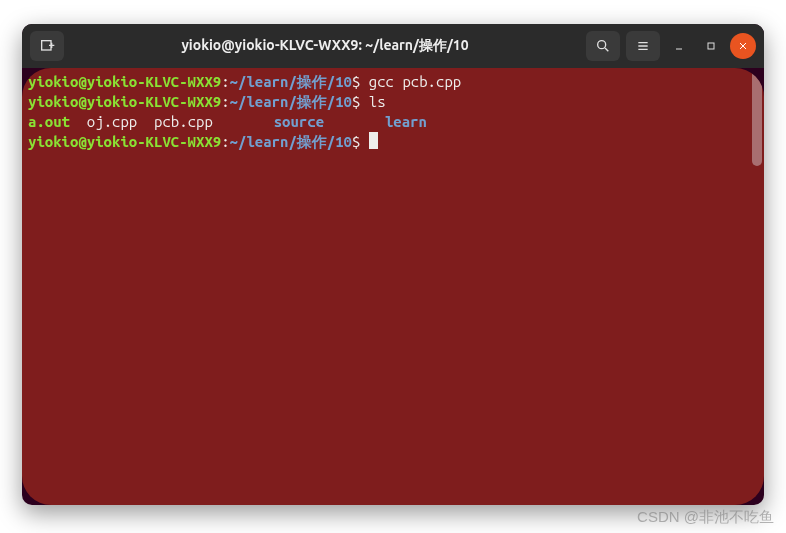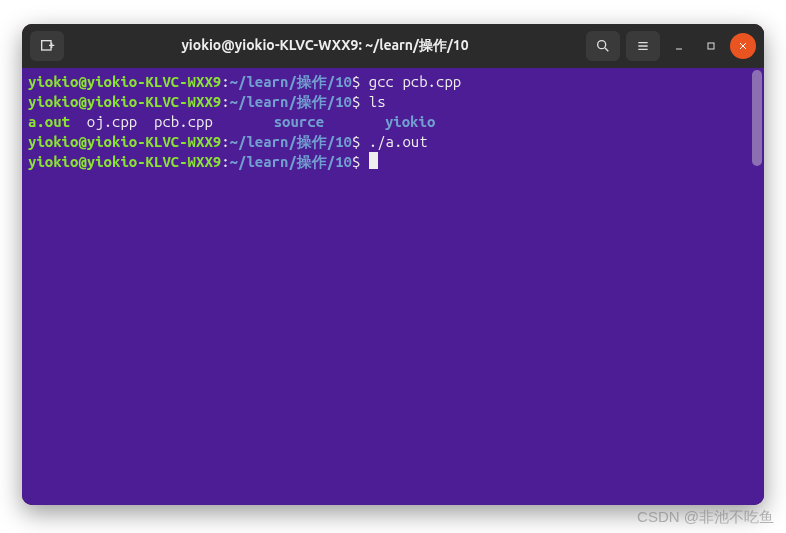--- a/index.html
+++ b/index.html
@@ -63,27 +63,28 @@
       align-items: center;
       justify-content: center;
       color: #eeeeee;
       cursor: pointer;
     }
     .win-btn.plain { background: transparent; }
     .win-btn.close { background: #e95420; }
     .win-btn svg { width: 12px; height: 12px; }
     .terminal-body {
       flex: 1;
-      background: #4c1d95;
+      background: #7f1d1d;
       padding: 4px 6px;
       font-size: 15px;
       line-height: 20px;
       color: #eeeeec;
       position: relative;
       overflow: hidden;
+      border-radius: 29px;
     }
     .line { white-space: pre; }
     .user { color: #8ae234; font-weight: bold; }
     .path { color: #729fcf; font-weight: bold; }
     .dollar { color: #eeeeec; }
     .cmd { color: #eeeeec; }
     .ls-exec { color: #8ae234; font-weight: bold; }
     .ls-dir { color: #729fcf; font-weight: bold; margin-left: 44px; }
     .ls-file { color: #eeeeec; }
     .cursor {
@@ -156,20 +157,19 @@
           <line x1="6" y1="6" x2="18" y2="18" stroke="#ffffff" stroke-width="2"></line>
           <line x1="18" y1="6" x2="6" y2="18" stroke="#ffffff" stroke-width="2"></line>
         </svg>
       </div>
     </div>
   </div>
 
   <div class="terminal-body">
     <div class="line"><span class="user">yiokio@yiokio-KLVC-WXX9</span><span class="dollar">:</span><span class="path">~/learn/操作/10</span><span class="dollar">$</span><span class="cmd"> gcc pcb.cpp</span></div>
     <div class="line"><span class="user">yiokio@yiokio-KLVC-WXX9</span><span class="dollar">:</span><span class="path">~/learn/操作/10</span><span class="dollar">$</span><span class="cmd"> ls</span></div>
-    <div class="line"><span class="ls-exec">a.out</span><span>  </span><span class="ls-file">oj.cpp</span><span>  </span><span class="ls-file">pcb.cpp</span><span>  </span><span class="ls-dir">source</span><span>  </span><span class="ls-dir">yiokio</span></div>
-    <div class="line"><span class="user">yiokio@yiokio-KLVC-WXX9</span><span class="dollar">:</span><span class="path">~/learn/操作/10</span><span class="dollar">$</span><span class="cmd"> ./a.out</span></div>
+    <div class="line"><span class="ls-exec">a.out</span><span>  </span><span class="ls-file">oj.cpp</span><span>  </span><span class="ls-file">pcb.cpp</span><span>  </span><span class="ls-dir">source</span><span>  </span><span class="ls-dir">learn</span></div>
     <div class="line"><span class="user">yiokio@yiokio-KLVC-WXX9</span><span class="dollar">:</span><span class="path">~/learn/操作/10</span><span class="dollar">$</span><span class="cmd"> </span><span class="cursor"></span></div>
     <div class="scrollbar"></div>
   </div>
 </div>
 
 <div class="watermark">CSDN @非池不吃鱼</div>
 
 </body></html>

